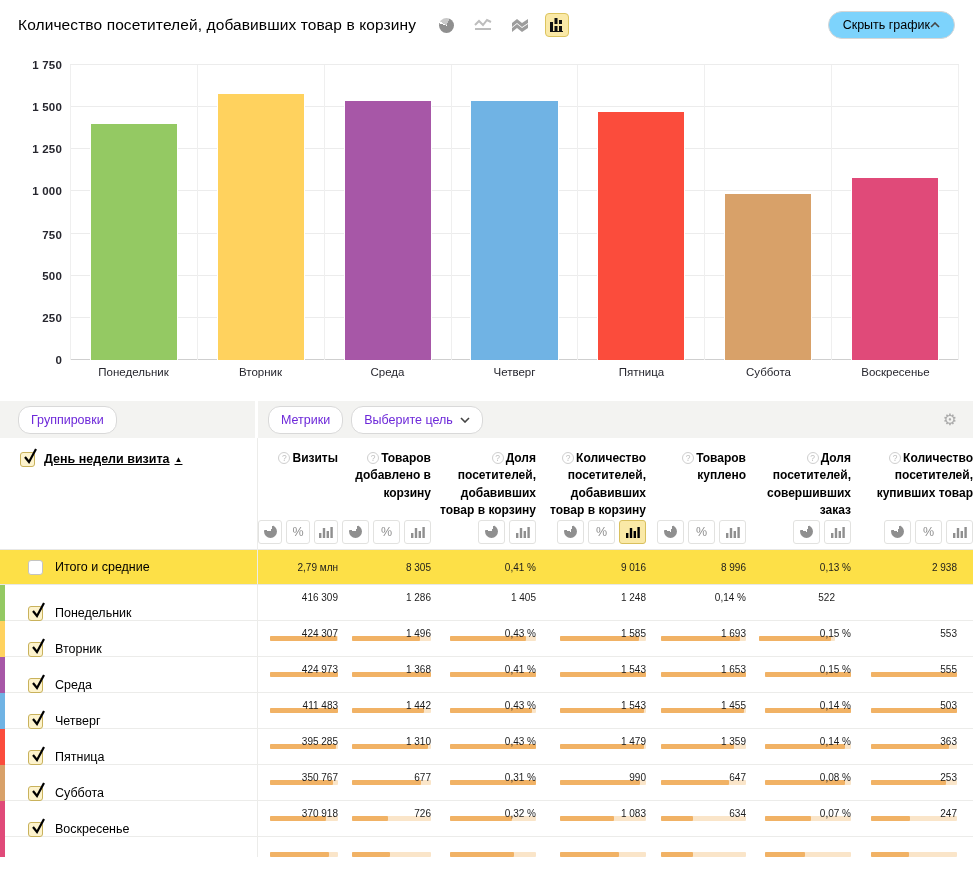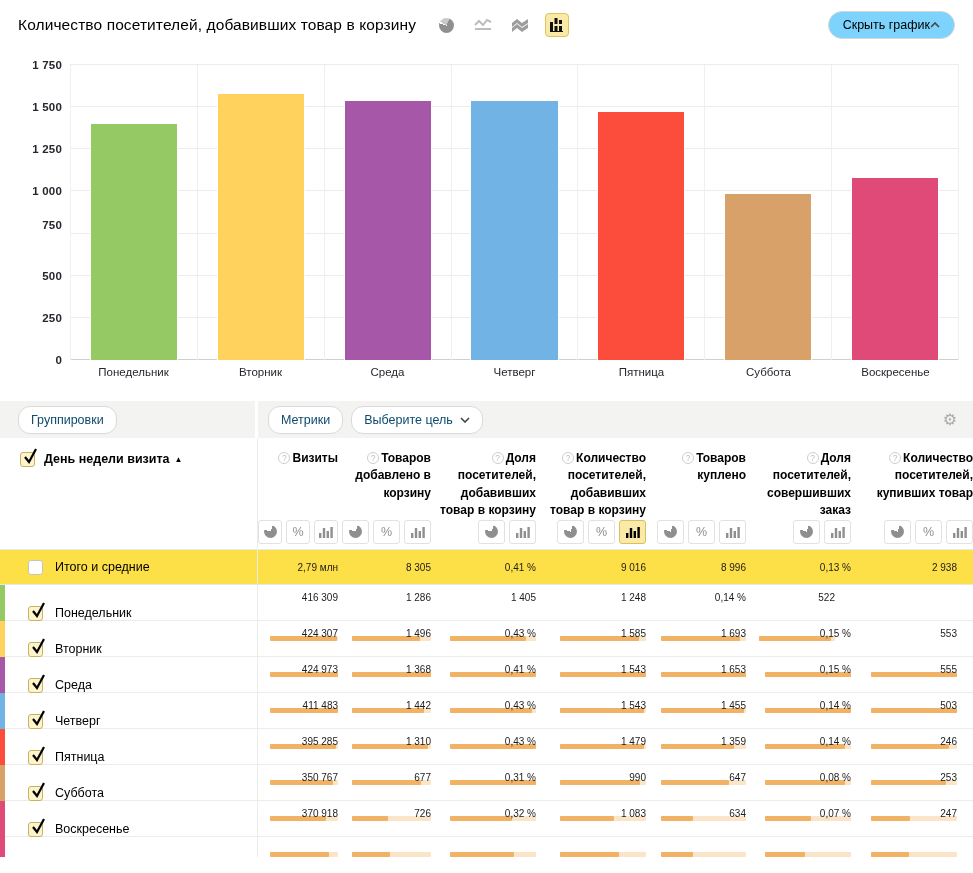--- a/index.html
+++ b/index.html
@@ -30,28 +30,28 @@
   .slot { flex:1; position:relative; border-right:1px solid #efefef; display:flex; align-items:flex-end; justify-content:center; }
   .bar { width:70%; border:1px solid #fff; border-bottom:none; }
   .x-labels { position:absolute; left:70px; right:14px; top:316px; display:flex; }
   .x-labels span { flex:1; text-align:center; font-size:11.5px; color:#26262e; }
 
   
   .controls { height:37px; background:#f3f3f1; display:flex; align-items:center; margin-top:16px; position:relative; }
   .controls .left { width:258px; padding-left:18px; border-right:3px solid #fff; align-self:stretch; display:flex; align-items:center; }
   .controls .right { flex:1; display:flex; align-items:center; padding-left:10px; gap:8px; align-self:stretch; }
   .btn { background:#fff; border:1px solid #d9d9d9; border-radius:12px; font-size:12.5px;
-         padding:6px 12px; cursor:pointer; display:flex; align-items:center; gap:7px; color:#0c4a6e; }
+         padding:6px 12px; cursor:pointer; display:flex; align-items:center; gap:7px; color:#6d28d9; }
   .gear { margin-left:auto; margin-right:16px; font-size:16px; color:#ababab; cursor:pointer; line-height:1; }
 
   
   .trow { display:grid; grid-template-columns:258px 80px 93px 105px 110px 100px 105px 122px; }
   .thead { height:111px; position:relative; }
   .thead .label-col { padding:14px 0 0 20px; display:flex; align-items:flex-start; gap:9px; border-right:1px solid #ececea; }
-  .sort-lab { font-size:12.5px; font-weight:700; cursor:pointer; }
+  .sort-lab { font-size:12.5px; font-weight:700; cursor:pointer;text-decoration:underline; }
   .sort-arr { font-size:8px; margin-left:5px; position:relative; top:-1px; }
   .th-cell { display:flex; flex-direction:column; justify-content:space-between; padding:12px 0 6px; }
   .th-label { font-size:12px; font-weight:700; text-align:right; line-height:1.45; }
   .q-icon { display:inline-block; width:12px; height:12px; border:1px solid #cfcfcf; border-radius:50%;
             color:#bdbdbd; font-size:8.5px; line-height:11px; text-align:center; font-weight:400;
             vertical-align:1px; margin-right:2px; }
   .toggles { display:flex; justify-content:flex-end; gap:4px; }
   .tg { width:27px; height:24px; border:1px solid #e2e2e0; border-radius:3px; background:#fff;
         display:flex; align-items:center; justify-content:center; cursor:pointer; color:#8f8f8f; }
   .tg.sel { background:#fae9a7; border-color:#d9c05e; color:#000; }
@@ -121,21 +121,21 @@
         <polyline points="1,5 5,1 9,5" fill="none" stroke="#444" stroke-width="1.6"></polyline>
       </svg>
     </div>
   </div>
 
   <div class="chart-wrap">
     <div class="y-axis">
         <span style="bottom: 0px;">0</span>
         <span style="bottom: 42.1429px;">250</span>
         <span style="bottom: 84.2857px;">500</span>
-        <span style="bottom: 135px;">750</span>
+        <span style="bottom: 125px;">750</span>
         <span style="bottom: 168.571px;">1 000</span>
         <span style="bottom: 210.714px;">1 250</span>
         <span style="bottom: 252.857px;">1 500</span>
         <span style="bottom: 295px;">1 750</span>
       </div>
     <div class="plot">
       <div class="hgrid axis" style="bottom: 0%;"></div>
         <div class="hgrid" style="bottom: 14.2857%;"></div>
         <div class="hgrid" style="bottom: 28.5714%;"></div>
         <div class="hgrid" style="bottom: 42.8571%;"></div>
@@ -601,21 +601,21 @@
             <i style="width: 80.3%;"></i>
           </span>
         </div>
         <div class="num-cell">
           <span>0,14 %</span>
           <span class="vbar">
             <i style="width: 93.3%;"></i>
           </span>
         </div>
         <div class="num-cell">
-          <span>246</span>
+          <span>363</span>
           <span class="vbar">
             <i style="width: 86.8%;"></i>
           </span>
         </div>
       </div>
       <div class="trow t-row">
         <div class="label-col">
           <span class="stripe" style="background:#d8a169"></span>
           <span class="cb on">
             <svg width="16" height="18" viewBox="0 0 16 18">

